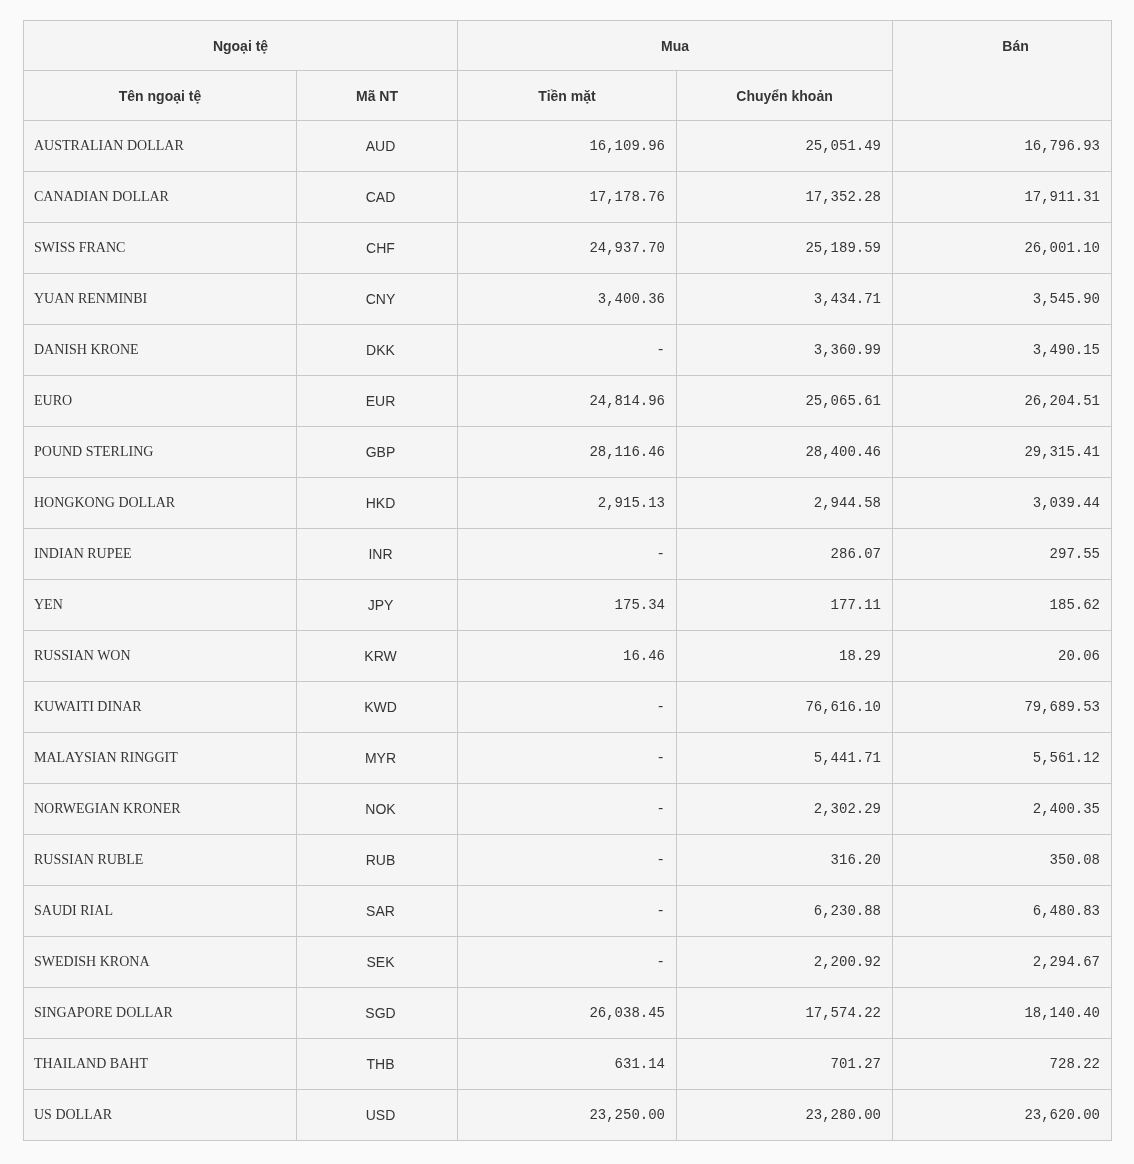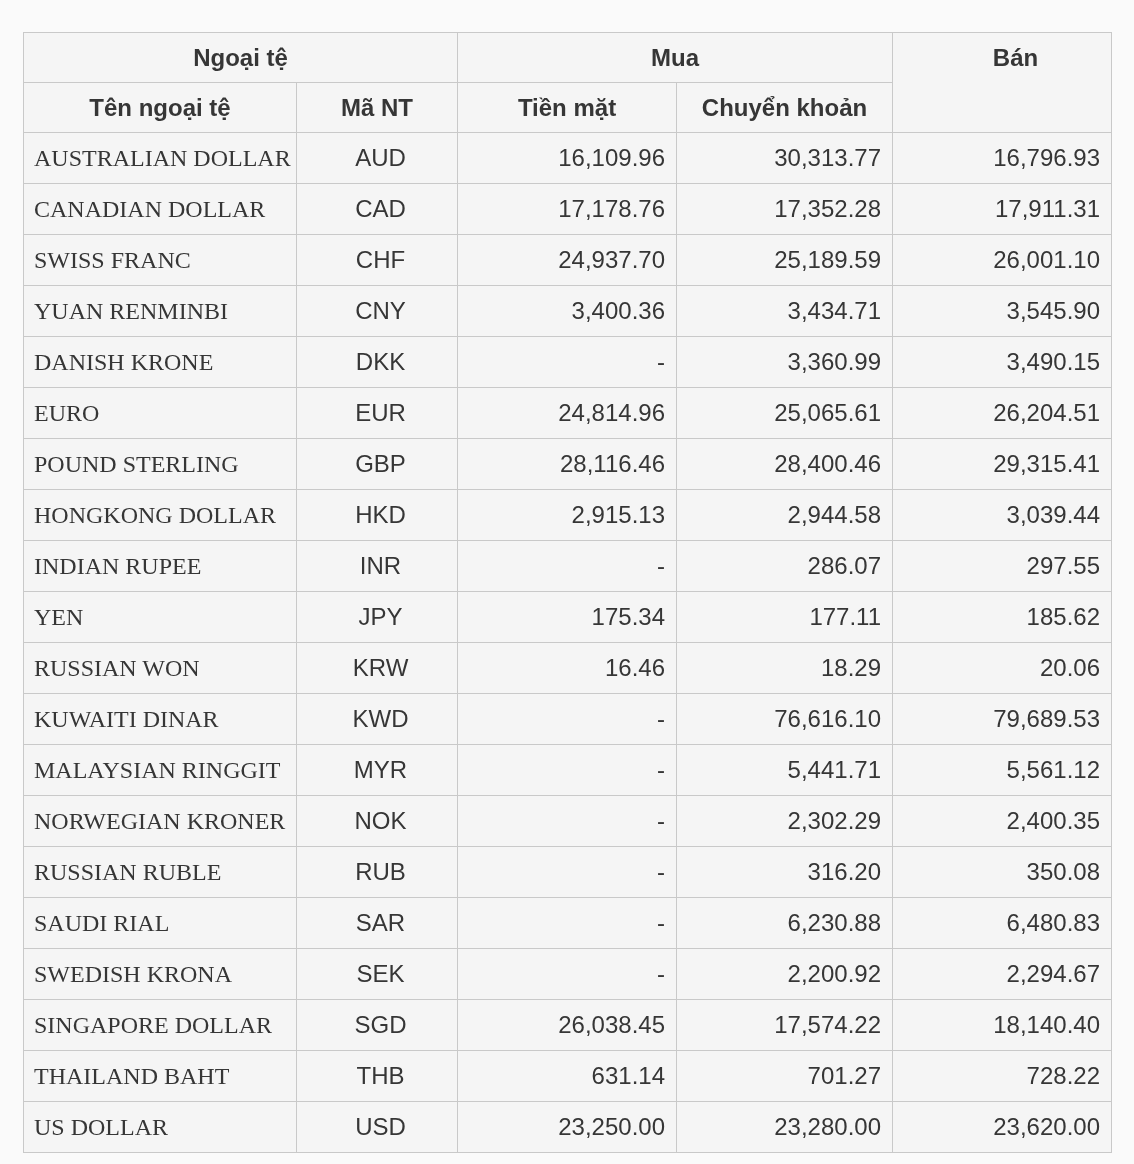--- a/index.html
+++ b/index.html
@@ -21,22 +21,21 @@
   }
   .page {
     padding: 20px 23px 17px 23px;
   }
   table.rates {
     border-collapse: collapse;
     table-layout: fixed;
     width: 1088px;
     background: var(--cell-bg);
     color: var(--text);
-    font-size: 24px;
-    margin-top: 12px;
+    font-size: 14px;
   }
   .rates th, .rates td {
     border: 1px solid var(--border);
     white-space: nowrap;
     overflow: hidden;
   }
   .rates thead th {
     font-weight: 700;
     text-align: center;
     height: 50px;
@@ -59,20 +58,21 @@
   }
   .rates td.td-code {
     text-align: center;
     vertical-align: middle;
     padding-left: 8px;
   }
   .rates td.td-num {
     text-align: right;
     padding: 0 11px;
     vertical-align: middle;
+    font-family: Liberation Mono, monospace;
   }
 </style>
 </head>
 <body>
 
 <div class="page">
   <table class="rates">
     <colgroup>
       <col style="width:273px">
       <col style="width:161px">
@@ -91,21 +91,21 @@
         <th>Mã NT</th>
         <th>Tiền mặt</th>
         <th>Chuyển khoản</th>
       </tr>
     </thead>
     <tbody>
         <tr>
           <td class="td-name">AUSTRALIAN DOLLAR</td>
           <td class="td-code">AUD</td>
           <td class="td-num">16,109.96</td>
-          <td class="td-num">30,313.77</td>
+          <td class="td-num">25,051.49</td>
           <td class="td-num">16,796.93</td>
         </tr>
         <tr>
           <td class="td-name">CANADIAN DOLLAR</td>
           <td class="td-code">CAD</td>
           <td class="td-num">17,178.76</td>
           <td class="td-num">17,352.28</td>
           <td class="td-num">17,911.31</td>
         </tr>
         <tr>

